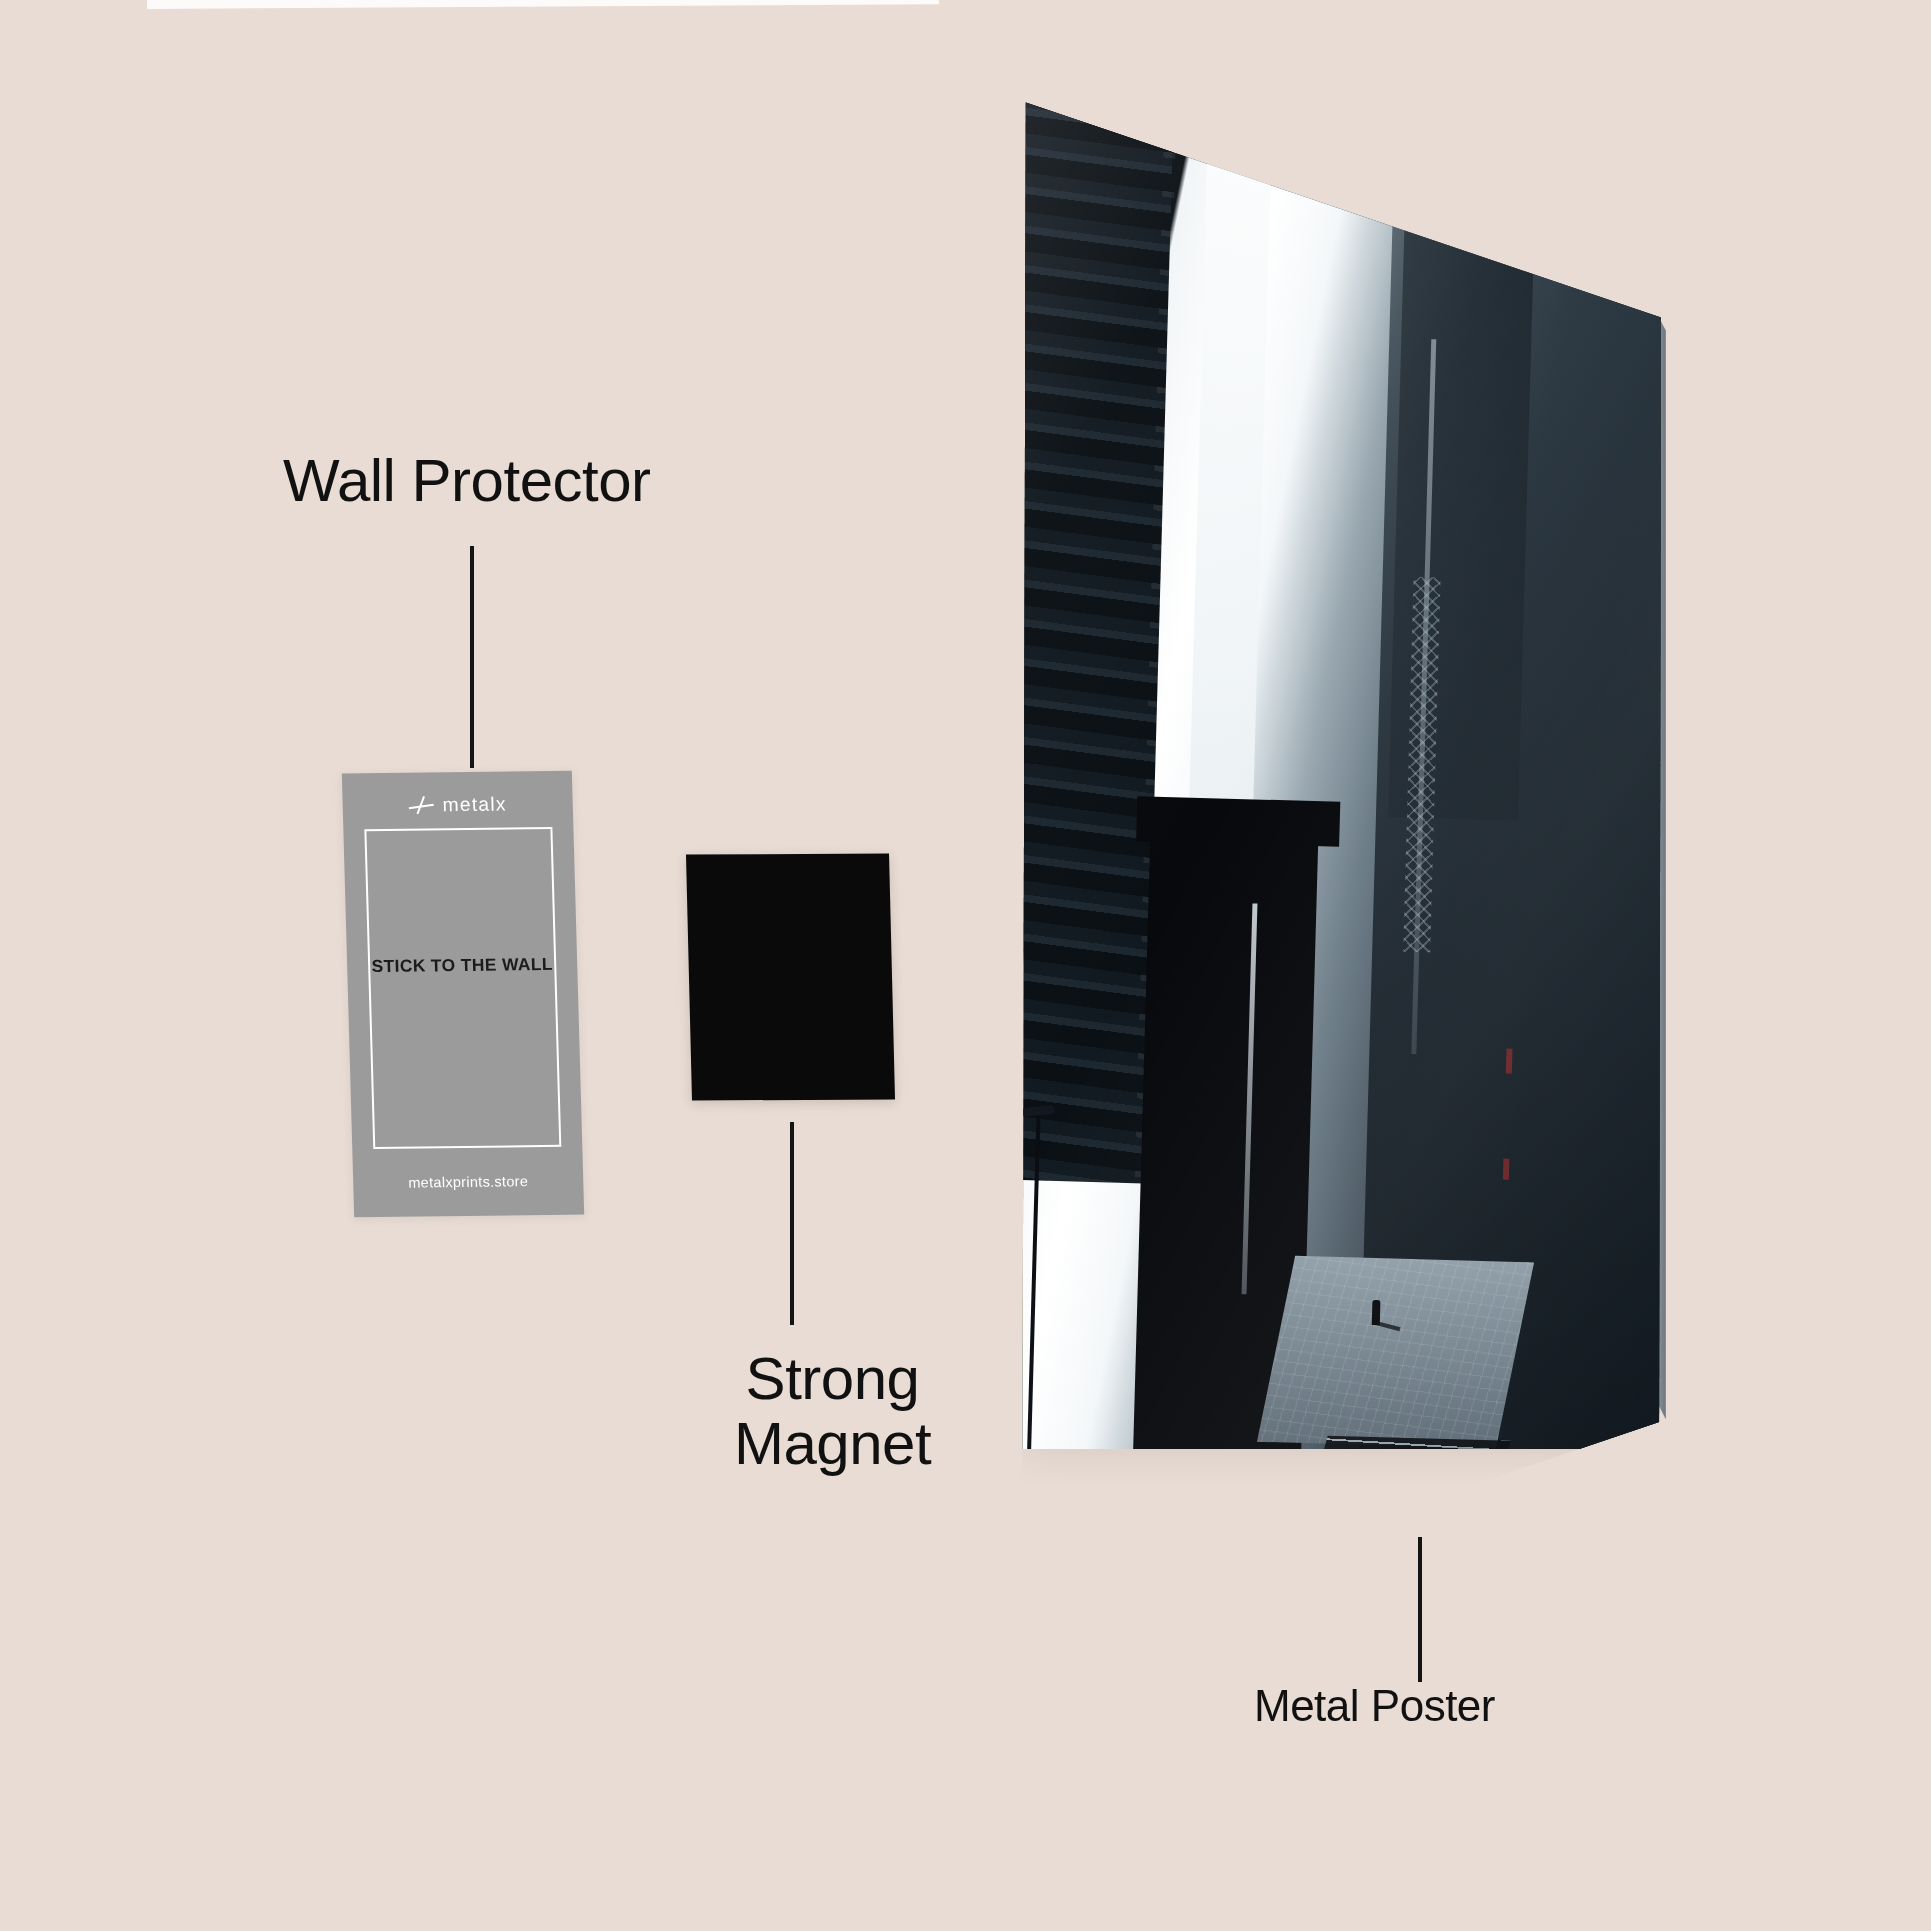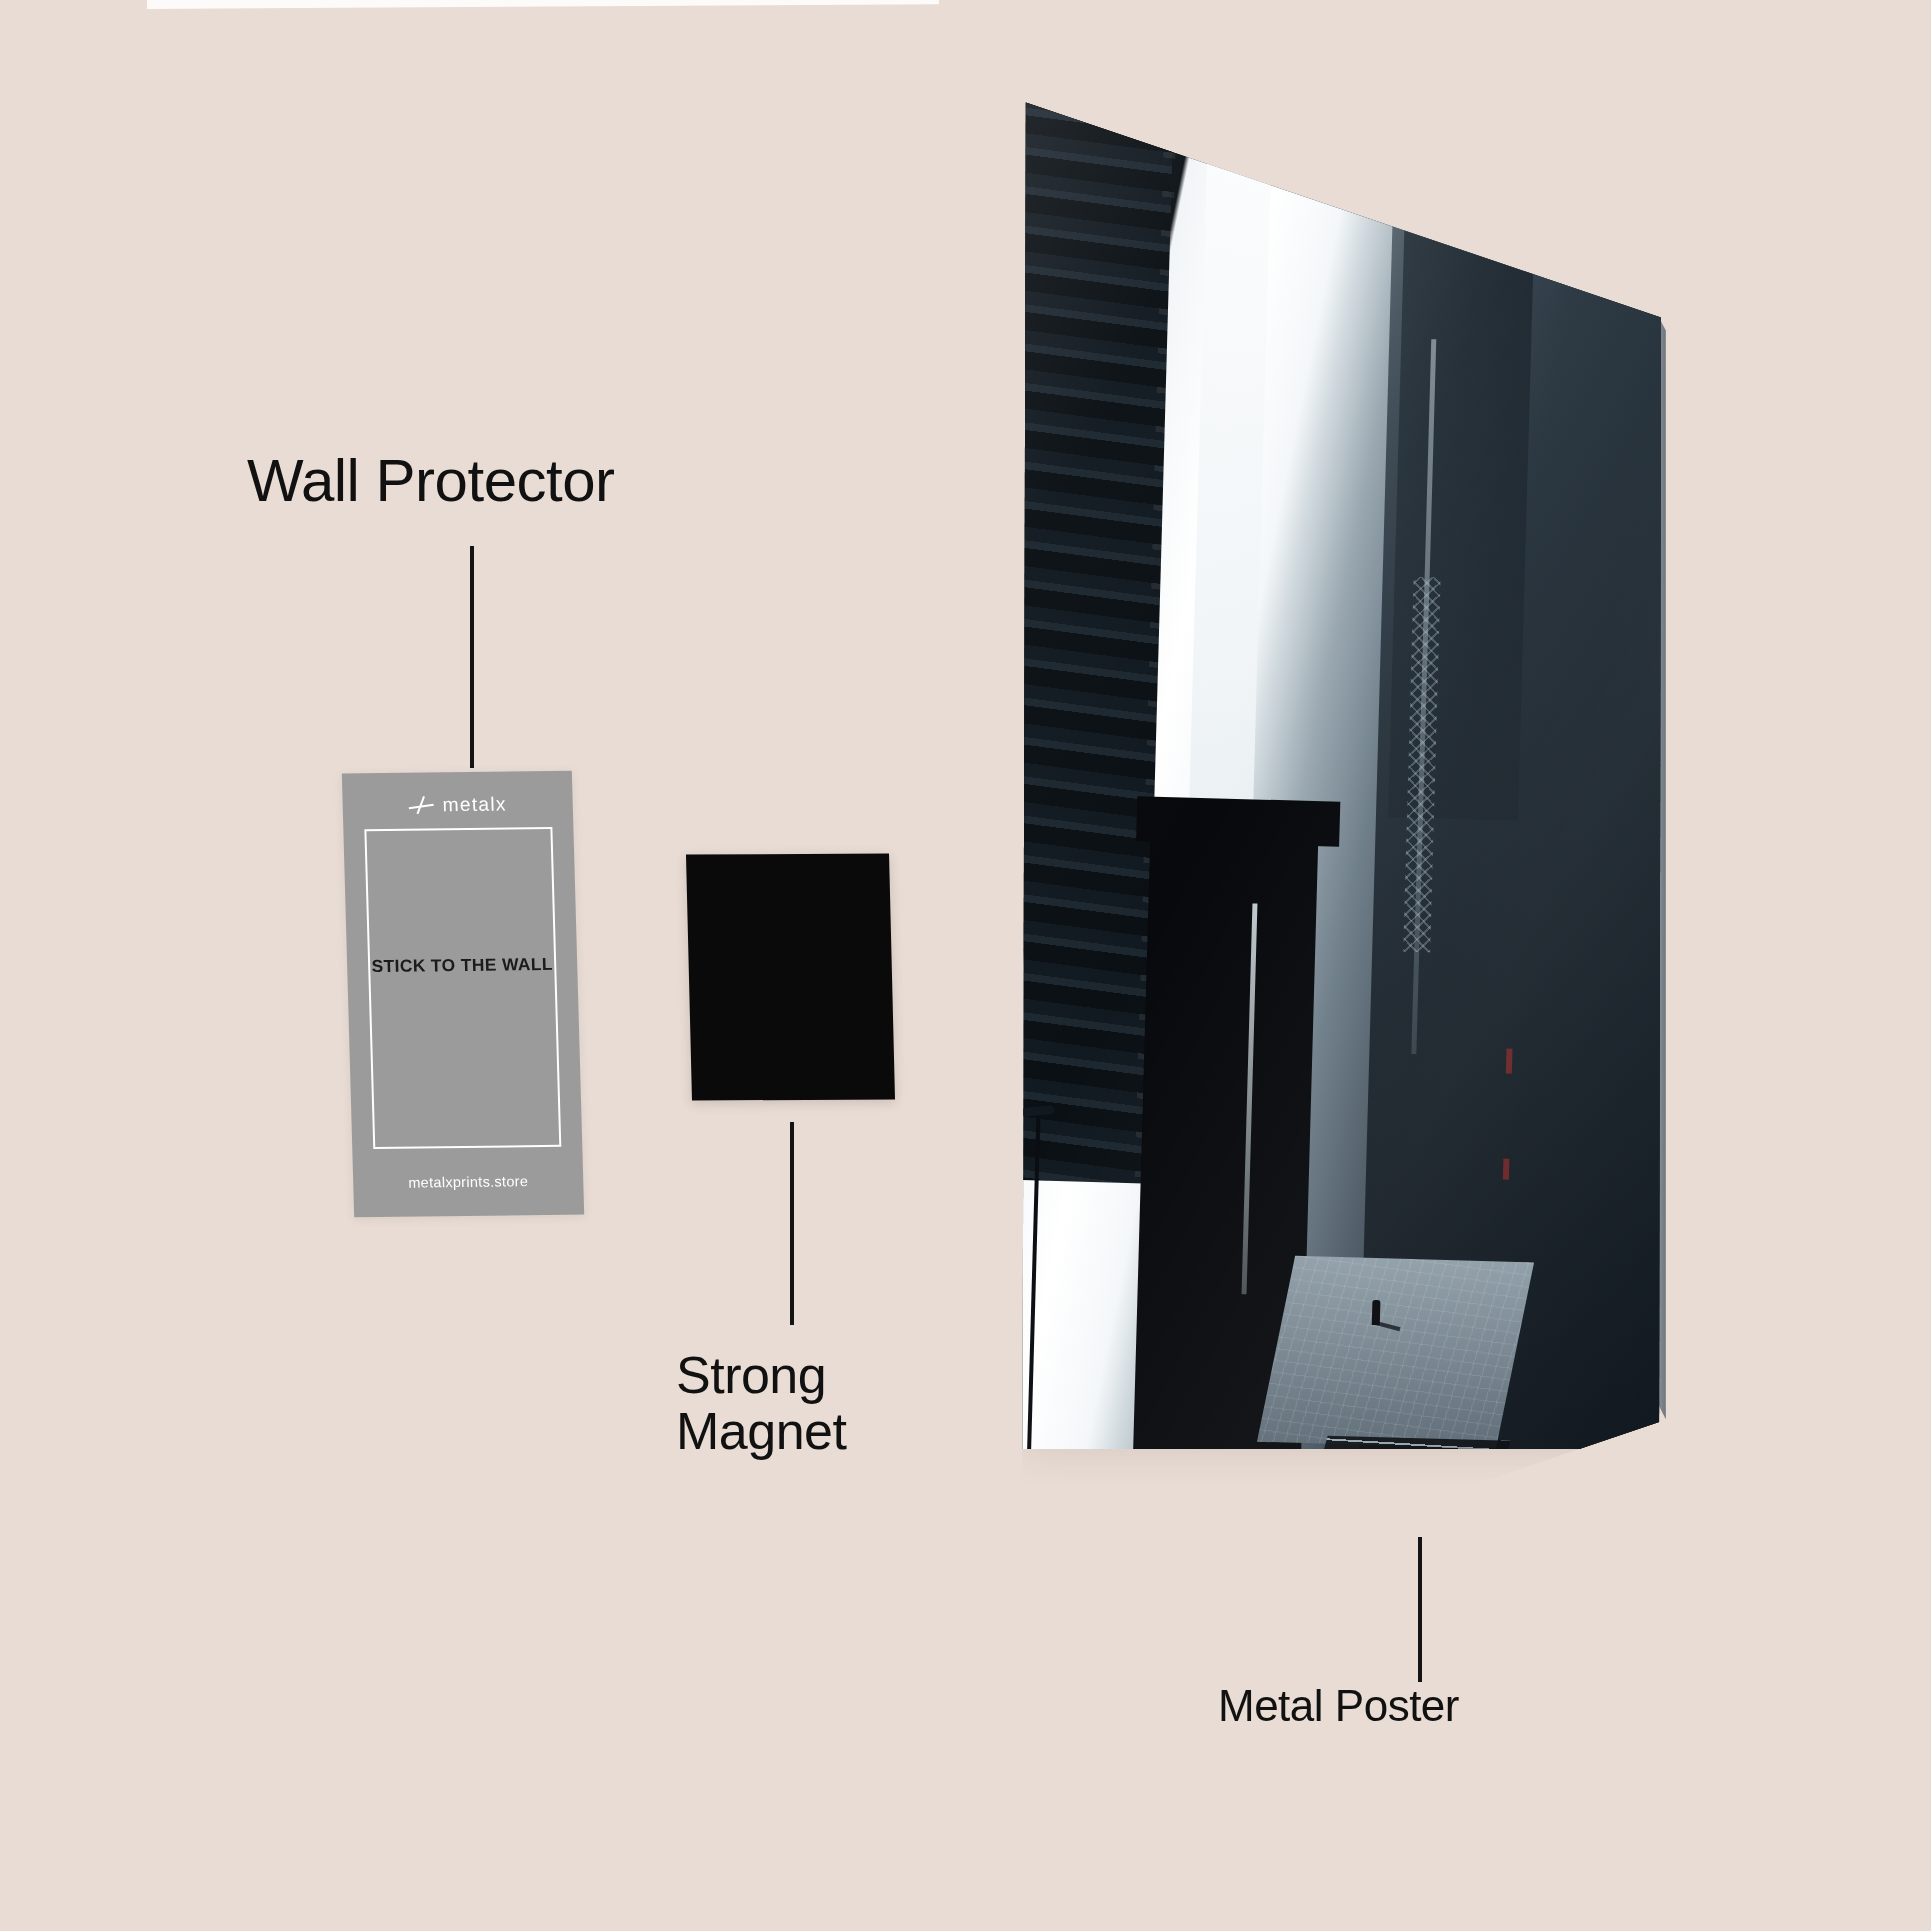--- a/index.html
+++ b/index.html
@@ -35,30 +35,32 @@
   }
 
   
   .callout-label {
     position: absolute;
     color: #111111;
     font-weight: 400;
     letter-spacing: -0.5px;
     white-space: pre-line;
     line-height: 1.08;
+    margin-left: 36px;
   }
   #label-wall-protector {
     left: 247px;
     top: 449px;
     font-size: 60px;
   }
   #label-strong-magnet {
     left: 676px;
     top: 1347px;
-    font-size: 52px;
+    font-size: 60px;
+    text-align: center;
     width: 241px;
   }
   #label-metal-poster {
     left: 1218px;
     top: 1682px;
     font-size: 44px;
   }
 
   .leader {
     position: absolute;

